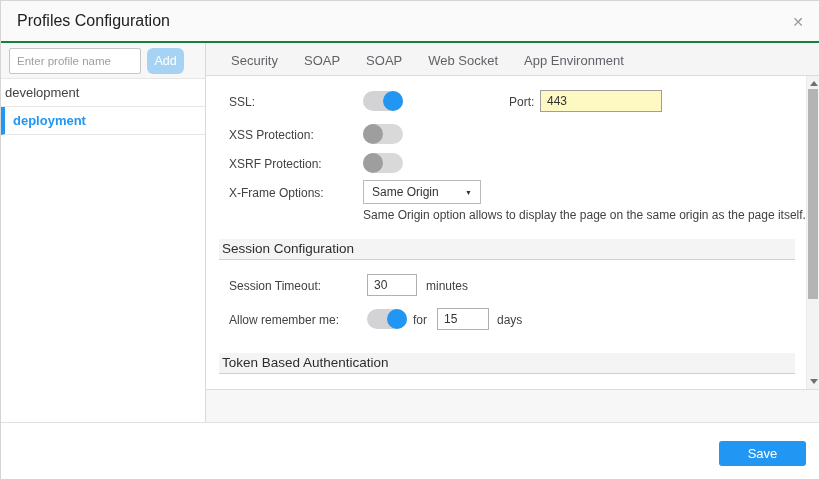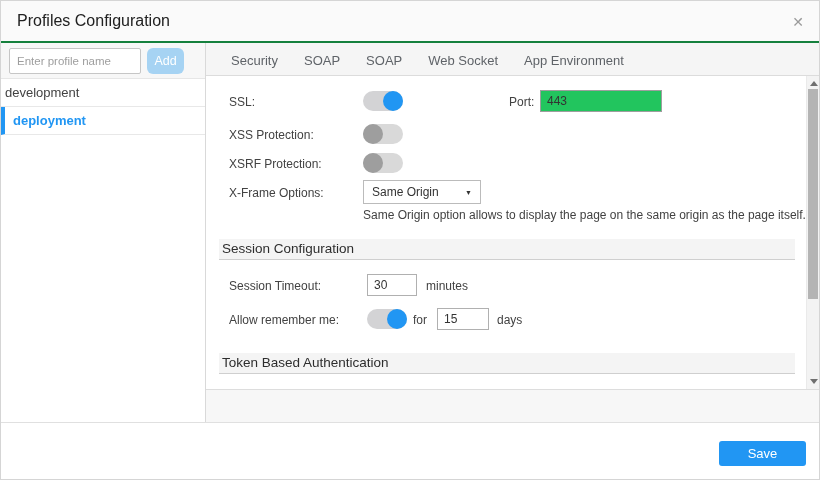--- a/index.html
+++ b/index.html
@@ -52,21 +52,21 @@
   .toggle .track { position:absolute; left:0; right:0; top:0; bottom:0;
     border-radius:10px; background:#d3d3d5; }
   .toggle .knob { position:absolute; top:0; width:20px; height:20px; border-radius:50%; }
   .toggle.on  .knob { right:0; background:#2196f3; }
   .toggle.off .knob { left:0; background:#9e9e9e; }
   .toggle.off .track { background:#d9d9d9; }
 
   .txt-input { position:absolute; height:22px; border:1px solid #b0b0b0;
     font-size:12px; color:#333; padding:0 6px; background:#fff; outline:none;
     font-family:inherit; }
-  .txt-input.disabled { background:#22c55e; border-color:#9e9e9e; }
+  .txt-input.disabled { background:#fef9c3; border-color:#9e9e9e; }
 
   .dropdown { position:absolute; left:157px; top:104px; width:118px; height:24px;
     border:1px solid #bbb; background:#fff; display:flex; align-items:center;
     justify-content:space-between; padding:0 8px; font-size:12px; color:#333;
     cursor:pointer; }
   .caret { font-size:7px; color:#333; }
 
   .help { position:absolute; left:157px; top:132px; font-size:12px; color:#424242; }
 
   .section-bar { position:absolute; left:13px; right:24px; height:21px;

